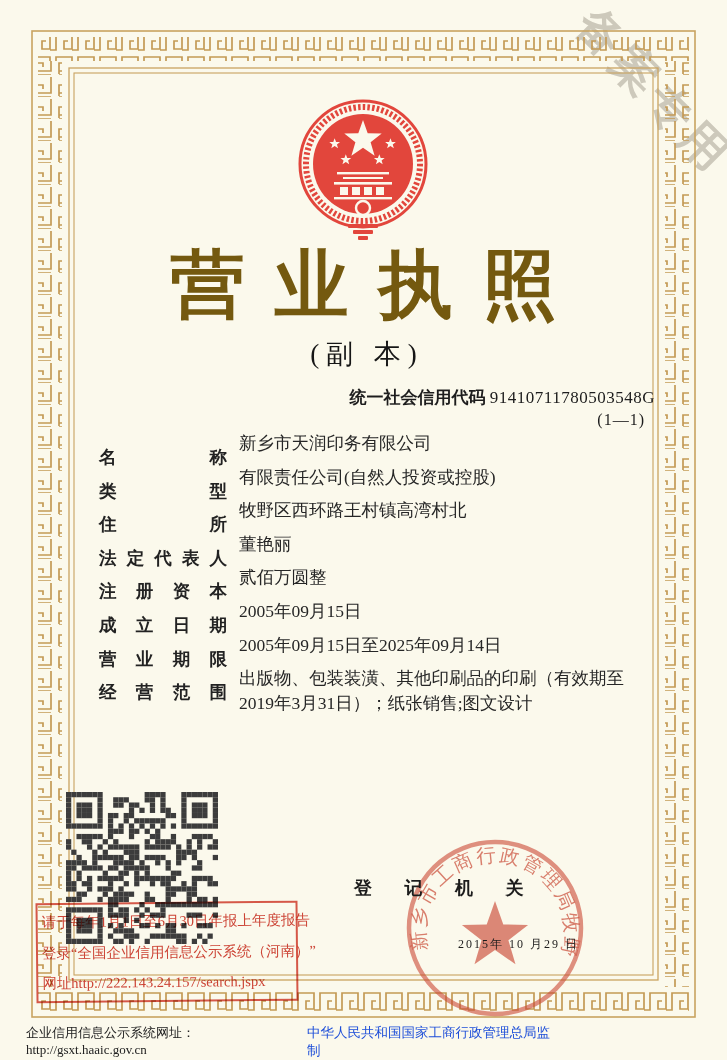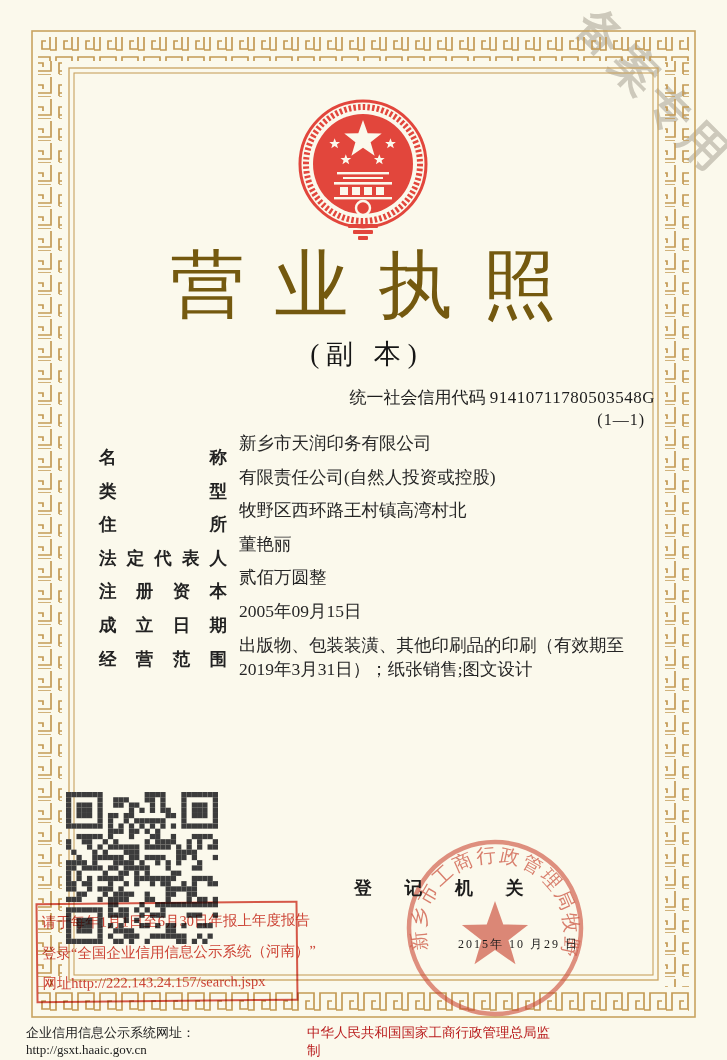--- a/index.html
+++ b/index.html
@@ -7,26 +7,26 @@
         font-family:"Liberation Serif","DejaVu Serif",serif;color:#1d1d1d;}
   
   .wm{position:absolute;font-size:46px;font-weight:bold;color:#a8a294;opacity:.55;
       transform:rotate(45deg);pointer-events:none;font-family:"DejaVu Serif",serif;}
   
   .frame{position:absolute;left:31px;top:30px;}
   
   .emblem{position:absolute;left:290px;top:96px;}
   
   .title{position:absolute;left:0;top:236px;width:100%;text-align:center;
-         font-size:74px;font-weight:normal;color:#74590f;letter-spacing:30px;text-indent:30px;}
+         font-size:74px;font-weight:bold;color:#74590f;letter-spacing:30px;text-indent:30px;}
   .subtitle{position:absolute;left:0;top:336px;width:100%;text-align:center;
             font-size:27px;color:#161616;letter-spacing:7px;text-indent:7px;}
   
   .code-row{position:absolute;top:386px;right:72px;font-size:17px;white-space:nowrap;}
-  .code-row .lbl{font-weight:normal;padding-left:19px;}
+  .code-row .lbl{font-weight:bold;padding-left:19px;}
   .code-row .val{letter-spacing:.5px;}
   .page-no{position:absolute;top:411px;right:82px;font-size:16px;letter-spacing:1px;}
   
   .fields{position:absolute;left:99px;top:431px;width:560px;font-size:17.5px;}
   .frow{display:flex;align-items:flex-start;height:33.6px;}
   .frow.tall{height:auto;}
   .flabel{display:inline-block;width:128px;font-weight:bold;color:#222;
           text-align:justify;text-align-last:justify;flex:0 0 128px;margin-top:14px;}
   .fvalue{margin-left:12px;color:#262626;}
   .fvalue.wrap{width:414px;line-height:24.5px;}
@@ -41,21 +41,21 @@
   
   .reg-label{position:absolute;left:354px;top:876px;font-size:18px;font-weight:bold;
              letter-spacing:14px;color:#1c1c1c;z-index:3;font-family:Liberation Serif, serif;}
   .seal{position:absolute;left:400px;top:833px;z-index:2;opacity:.8;}
   .reg-date{position:absolute;left:458px;top:936px;font-size:12px;color:#1c1c1c;
             z-index:3;letter-spacing:2px;white-space:nowrap;}
   
   .footer{position:absolute;left:0;top:1024px;width:579px;display:flex;
           justify-content:space-between;padding:0 26px;box-sizing:border-box;
           font-size:13px;color:#222;}
-  .footer .right{font-size:13.5px;color:#b91c1c;}
+  .footer .right{font-size:13.5px;color:#1d4ed8;}
 </style>
 </head>
 <body>
 
 <div class="page">
 
   <span class="wm" style="left:577px;top:2px">备</span>
   <span class="wm" style="left:612px;top:40px">案</span>
   <span class="wm" style="left:646px;top:78px">专</span>
   <span class="wm" style="left:680px;top:115px">用</span>
@@ -136,20 +136,24 @@
       <span class="flabel">法定代表人</span>
       <span class="fvalue">董艳丽</span>
     </div>
     <div class="frow">
       <span class="flabel">注册资本</span>
       <span class="fvalue">贰佰万圆整</span>
     </div>
     <div class="frow">
       <span class="flabel">成立日期</span>
       <span class="fvalue">2005年09月15日</span>
+    </div>
+    <div class="frow">
+      <span class="flabel">营业期限</span>
+      <span class="fvalue">2005年09月15日至2025年09月14日</span>
     </div>
     <div class="frow tall">
       <span class="flabel">经营范围</span>
       <span class="fvalue wrap">
         <p>出版物、包装装潢、其他印刷品的印刷（有效期至2019年3月31日）；纸张销售;图文设计</p>
       </span>
     </div>
   </div>
 
   <svg class="qr" id="qr" width="152" height="152" viewBox="0 0 29 29">

